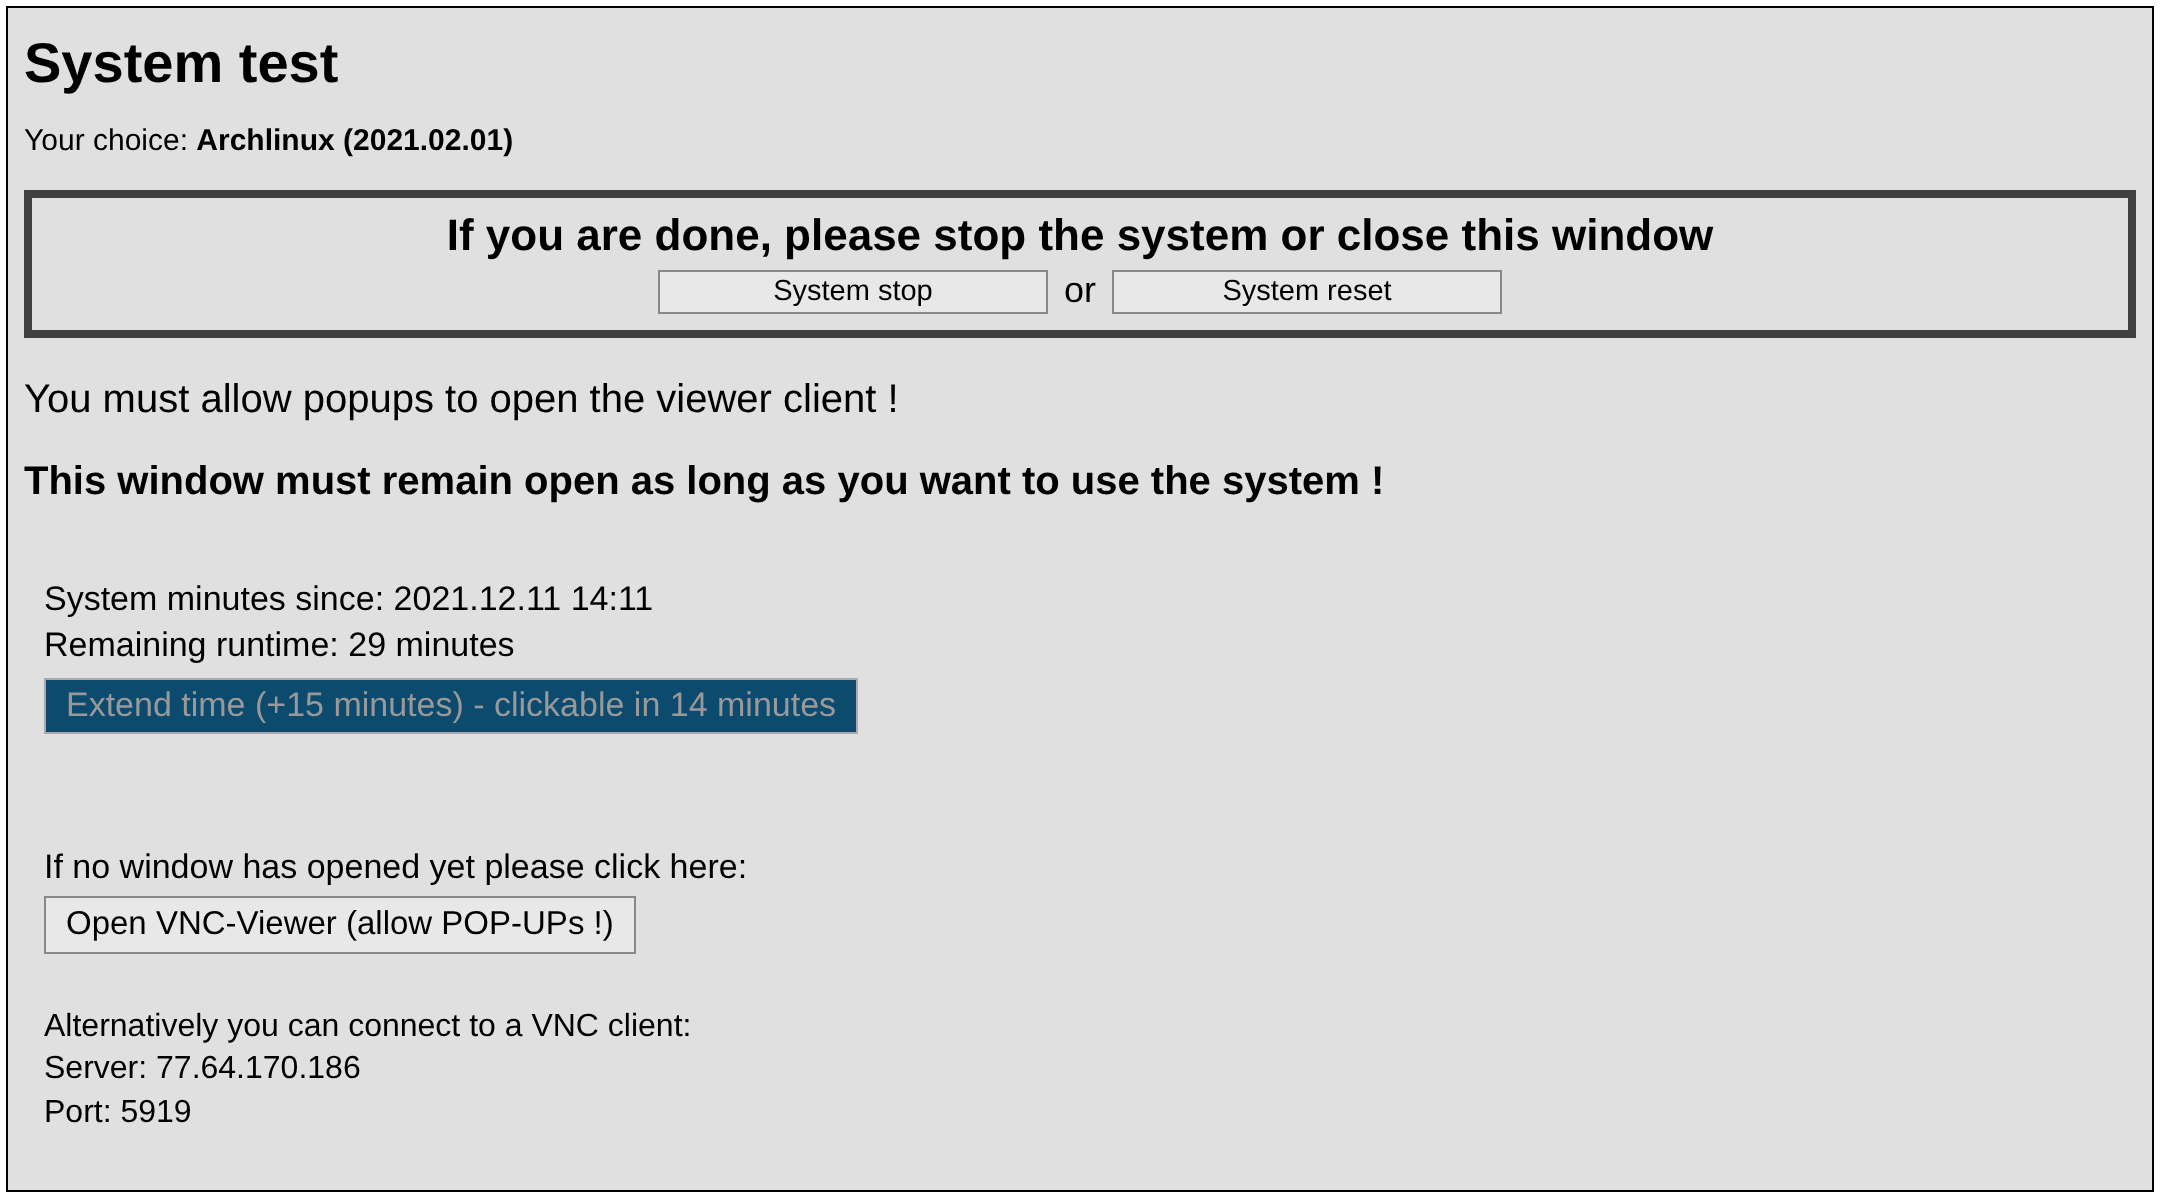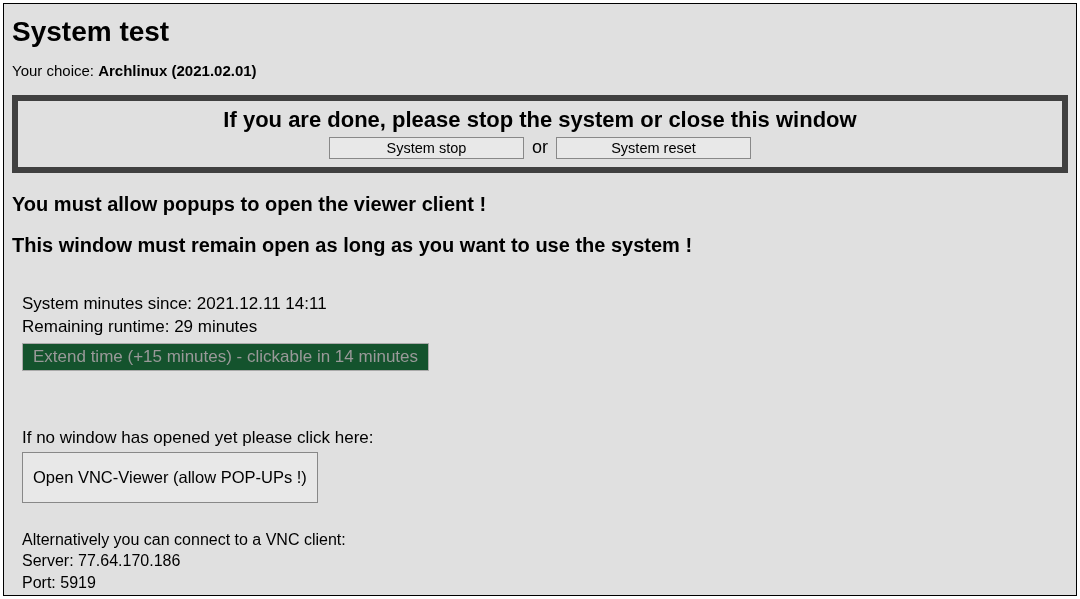--- a/index.html
+++ b/index.html
@@ -29,21 +29,21 @@
     }
     .choice-line {
       font-size: 15px;
       margin-bottom: 16px;
     }
     .choice-line .bold {
       font-weight: bold;
       text-align: right;
     }
     .red-box {
-      border: 6px solid #404040;
+      border: 4px solid #404040;
       padding: 6px 4px 8px 4px;
       text-align: center;
       margin-bottom: 20px;
     }
     .red-box-heading {
       font-size: 22px;
       font-weight: bold;
       margin-bottom: 4px;
     }
     .btn-row {
@@ -59,56 +59,56 @@
       font-family: Arial, Helvetica, sans-serif;
       font-size: 14.5px;
       background: #e8e8e8;
       border: 1px solid #888;
       padding: 2px 0;
       width: 195px;
       cursor: pointer;
     }
     .mid-heading {
       font-size: 20px;
-      font-weight: bold;
+      font-weight: normal;
       margin-bottom: 18px;
     }
     .mid-subheading {
       font-size: 20px;
       font-weight: bold;
       margin-bottom: 36px;
     }
     .info-block {
       padding-left: 10px;
       font-size: 17px;
       line-height: 1.35;
     }
     .extend-btn {
       font-family: Arial, Helvetica, sans-serif;
       font-size: 17px;
       color: #999;
-      background: #14532d;
+      background: #0c4a6e;
       border: 1px solid #aaa;
       padding: 3px 10px;
       width: auto;
       margin-top: 4px;
       cursor: default;
     }
     .vnc-section {
       padding-left: 10px;
       font-size: 17px;
       line-height: 1.35;
       margin-top: 56px;
     }
     .vnc-btn {
       font-family: Arial, Helvetica, sans-serif;
       font-size: 16.5px;
       background: #e8e8e8;
       border: 1px solid #888;
-      padding: 15px 10px;
+      padding: 4px 10px;
       width: auto;
       cursor: pointer;
       margin-top: 2px;
     }
     .alt-section {
       padding-left: 10px;
       font-size: 16px;
       line-height: 1.35;
       margin-top: 26px;
     }

